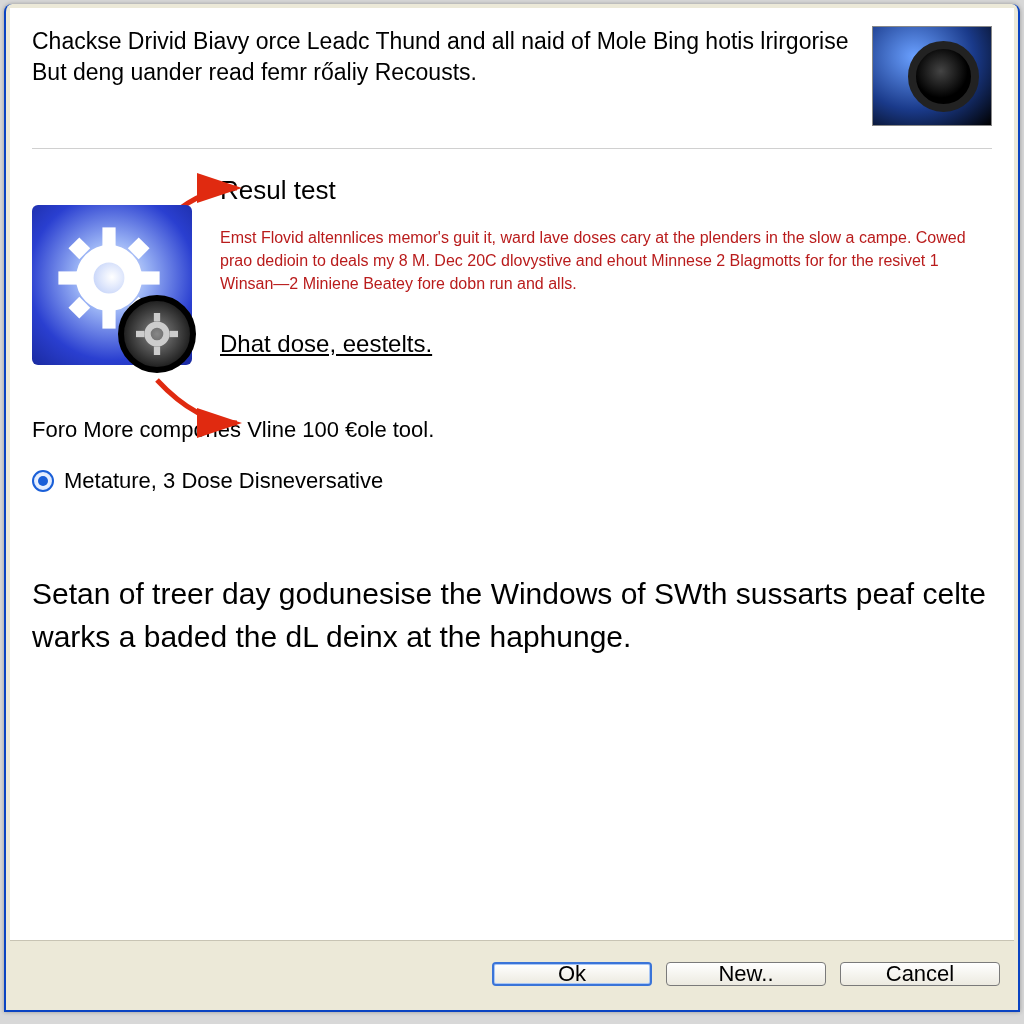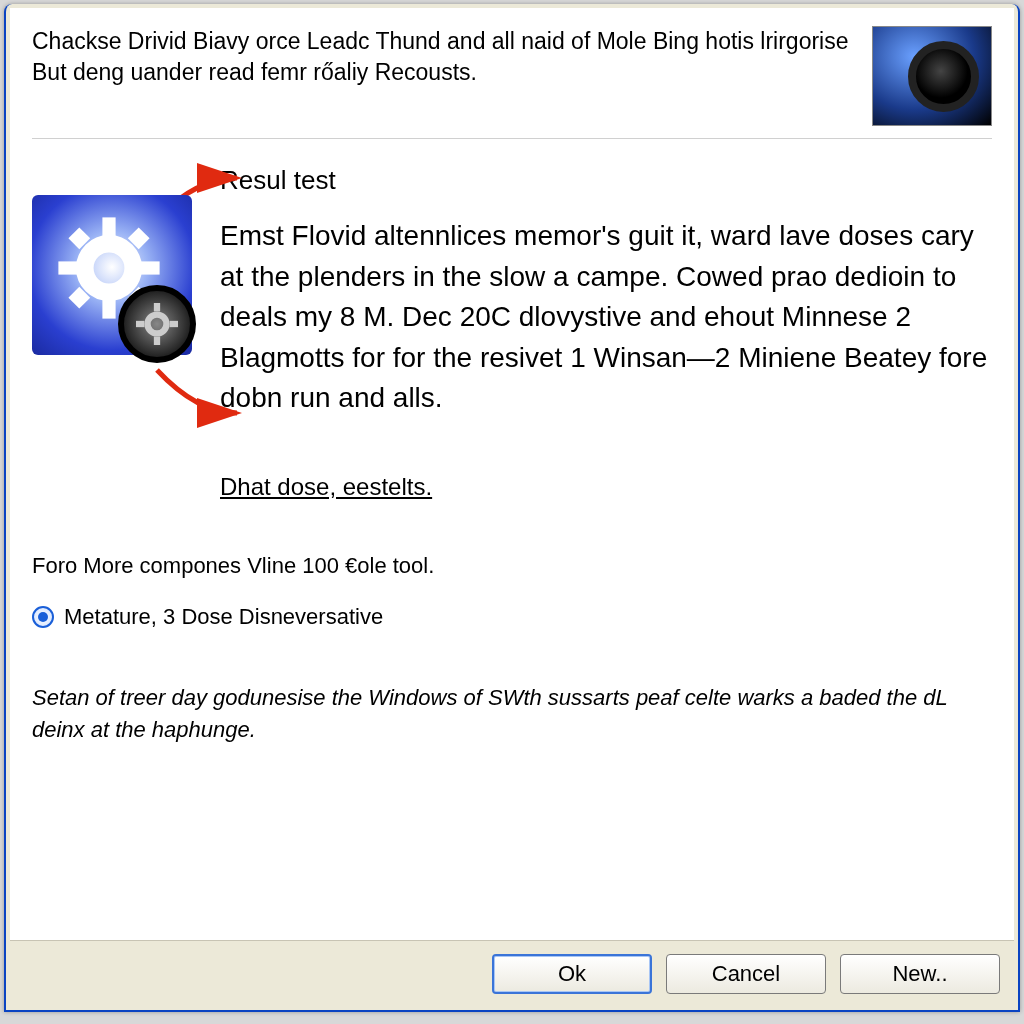--- a/index.html
+++ b/index.html
@@ -54,21 +54,21 @@
     flex:1; background:#fff;
     margin: 4px 4px 0 4px;
     padding: 18px 22px 0 22px;
     display:flex; flex-direction:column;
     overflow:hidden;
     font-size: 22px;
     color:#000;
   }
   .header-row {
     display:flex; align-items:flex-start; gap:16px;
-    padding-bottom: 12px;
+    padding-bottom: 22px;
     border-bottom: 1px solid #d0d0d0;
   }
   .header-text { flex:1; line-height:1.35; font-size:23px; }
   .header-img {
     width:120px; height:100px;
     background: radial-gradient(ellipse at 35% 30%, #6aa0ff 0%, #1a3a8a 55%, #000 100%);
     border:1px solid #888;
     position:relative;
     overflow:hidden;
   }
@@ -105,53 +105,53 @@
   .arrow {
     position:absolute;
     width:0;height:0;
   }
   .arrow svg { overflow:visible; }
   .arrow1 { left:120px; top:8px; }
   .arrow2 { left:120px; top:200px; }
   .text-col { flex:1; }
   .section-title { font-size:26px; font-weight:normal; margin-bottom:20px; }
   .desc {
-    color:#000000; line-height:1.45; font-size:28px;
-    margin-bottom: 54px;
+    color:#b91c1c; line-height:1.45; font-size:16px;
+    margin-bottom: 34px;
   }
   .link {
     color:#000000; text-decoration:underline; font-size:24px;
     cursor:pointer;
   }
   .lower {
     margin-top: 46px;
     line-height:1.7;
   }
   .radio-row {
-    display:flex; align-items:center; gap:10px; margin-top:14px; margin-bottom:0;
+    display:flex; align-items:center; gap:10px; margin-top:14px; margin-bottom:12px;
   }
   .radio {
     width:22px;height:22px;border-radius:50%;
     border:2px solid #1a5fd8;
     background:radial-gradient(circle,#fff 0%,#cfe0ff 100%);
     display:flex;align-items:center;justify-content:center;
   }
   .radio .dot{ width:10px;height:10px;border-radius:50%;background:#1a5fd8; }
   .indent { padding-left:50px; margin-top:12px; }
-  .footer-text { margin-top:46px; line-height:1.45; font-size:22px;font-style:italic; }
+  .footer-text { margin-top:60px; line-height:1.45; font-size:30px; }
   .button-bar {
     height:66px;
     background:#ece9d8;
     border-top:1px solid #c8c4b4;
     display:flex; align-items:center; justify-content:flex-end;
     padding:0 14px; gap:14px;
     margin:0 4px 4px 4px;
   }
   .btn {
-    min-width:160px; height:40px;
+    min-width:160px; height:24px;
     background:linear-gradient(to bottom,#fff,#eceae0);
     border:1px solid #7a7a7a;
     border-radius:4px;
     font-size:22px;
     display:flex;align-items:center;justify-content:center;
     cursor:pointer;
   }
   .btn.default {
     border:2px solid #3a74d8;
     box-shadow: inset 0 0 0 1px #a8c6f5;
@@ -238,17 +238,17 @@
         <span>Metature, 3 Dose Disneversative</span>
       </div>
     </div>
 
     <div class="footer-text">Setan of treer day godunesise the Windows of SWth sussarts peaf celte warks a baded the dL deinx at the haphunge.</div>
 
   </div>
 
   <div class="button-bar">
     <div class="btn default">Ok</div>
+    <div class="btn">New..</div>
     <div class="btn">Cancel</div>
-    <div class="btn">New..</div>
   </div>
 
 </div>
 
 </body></html>

